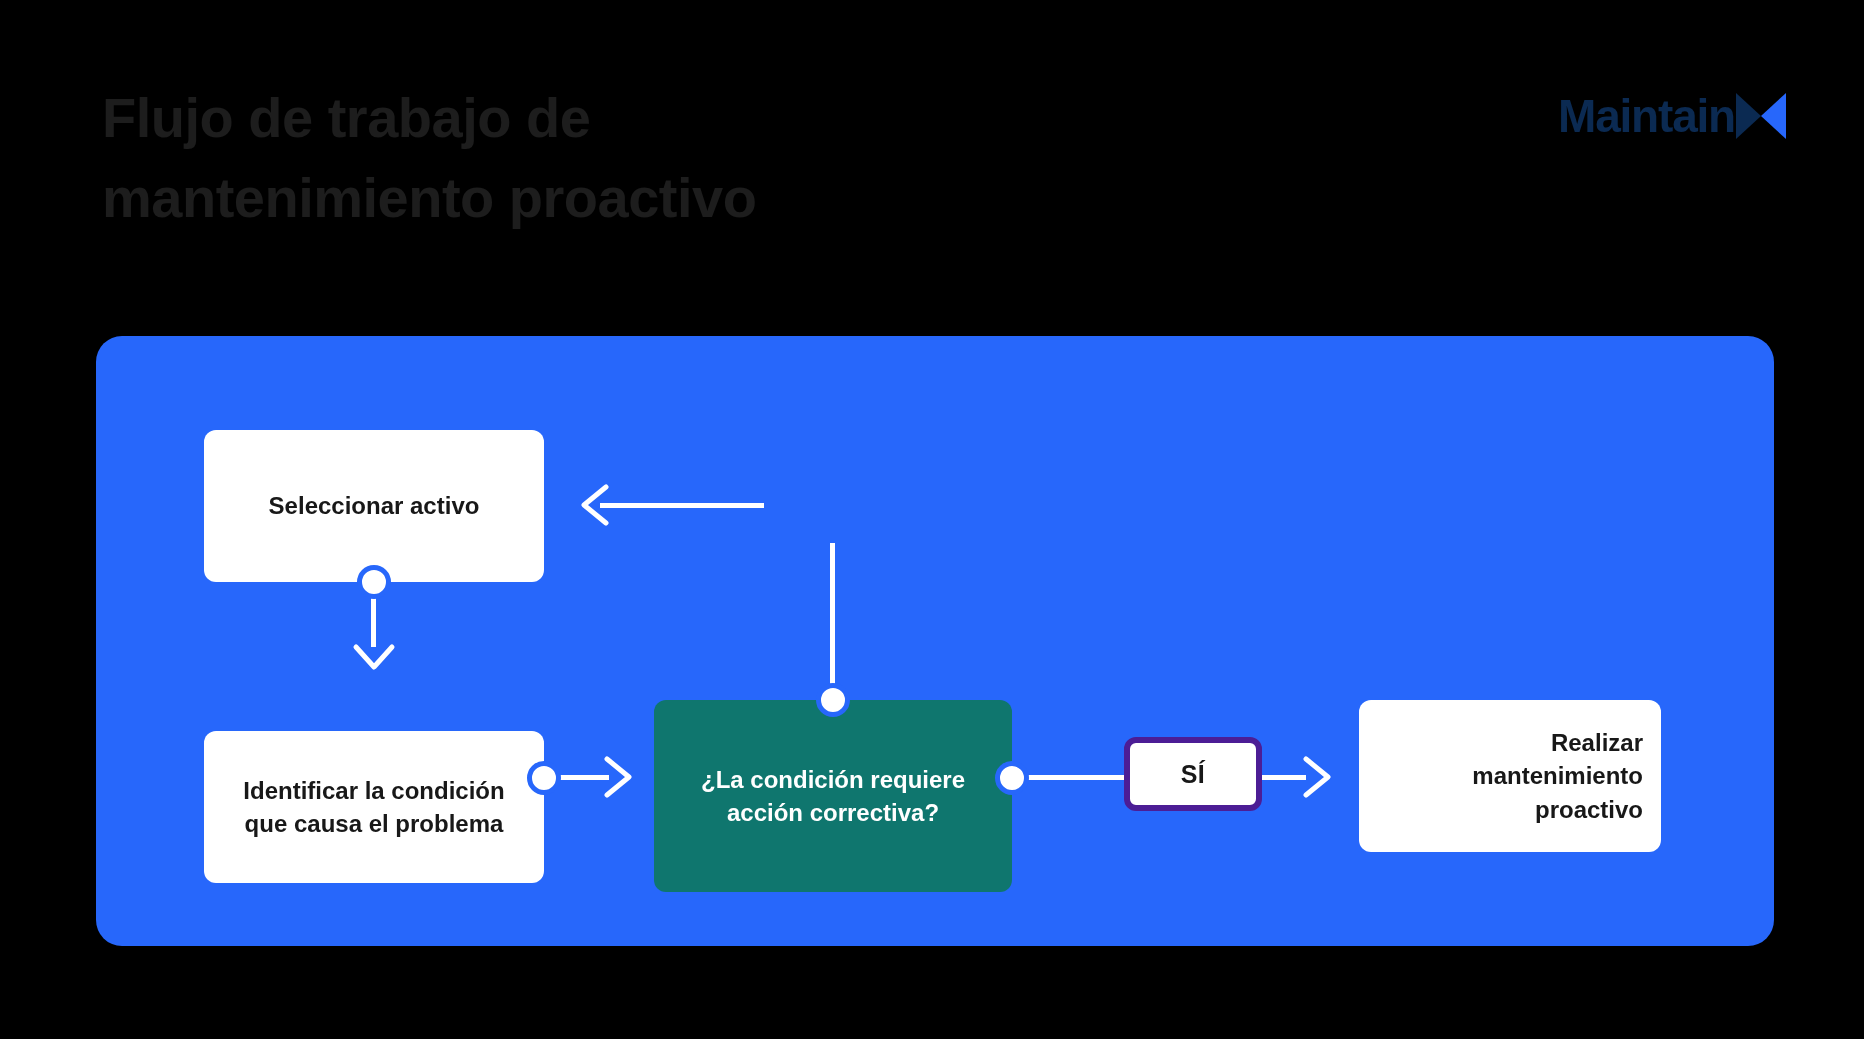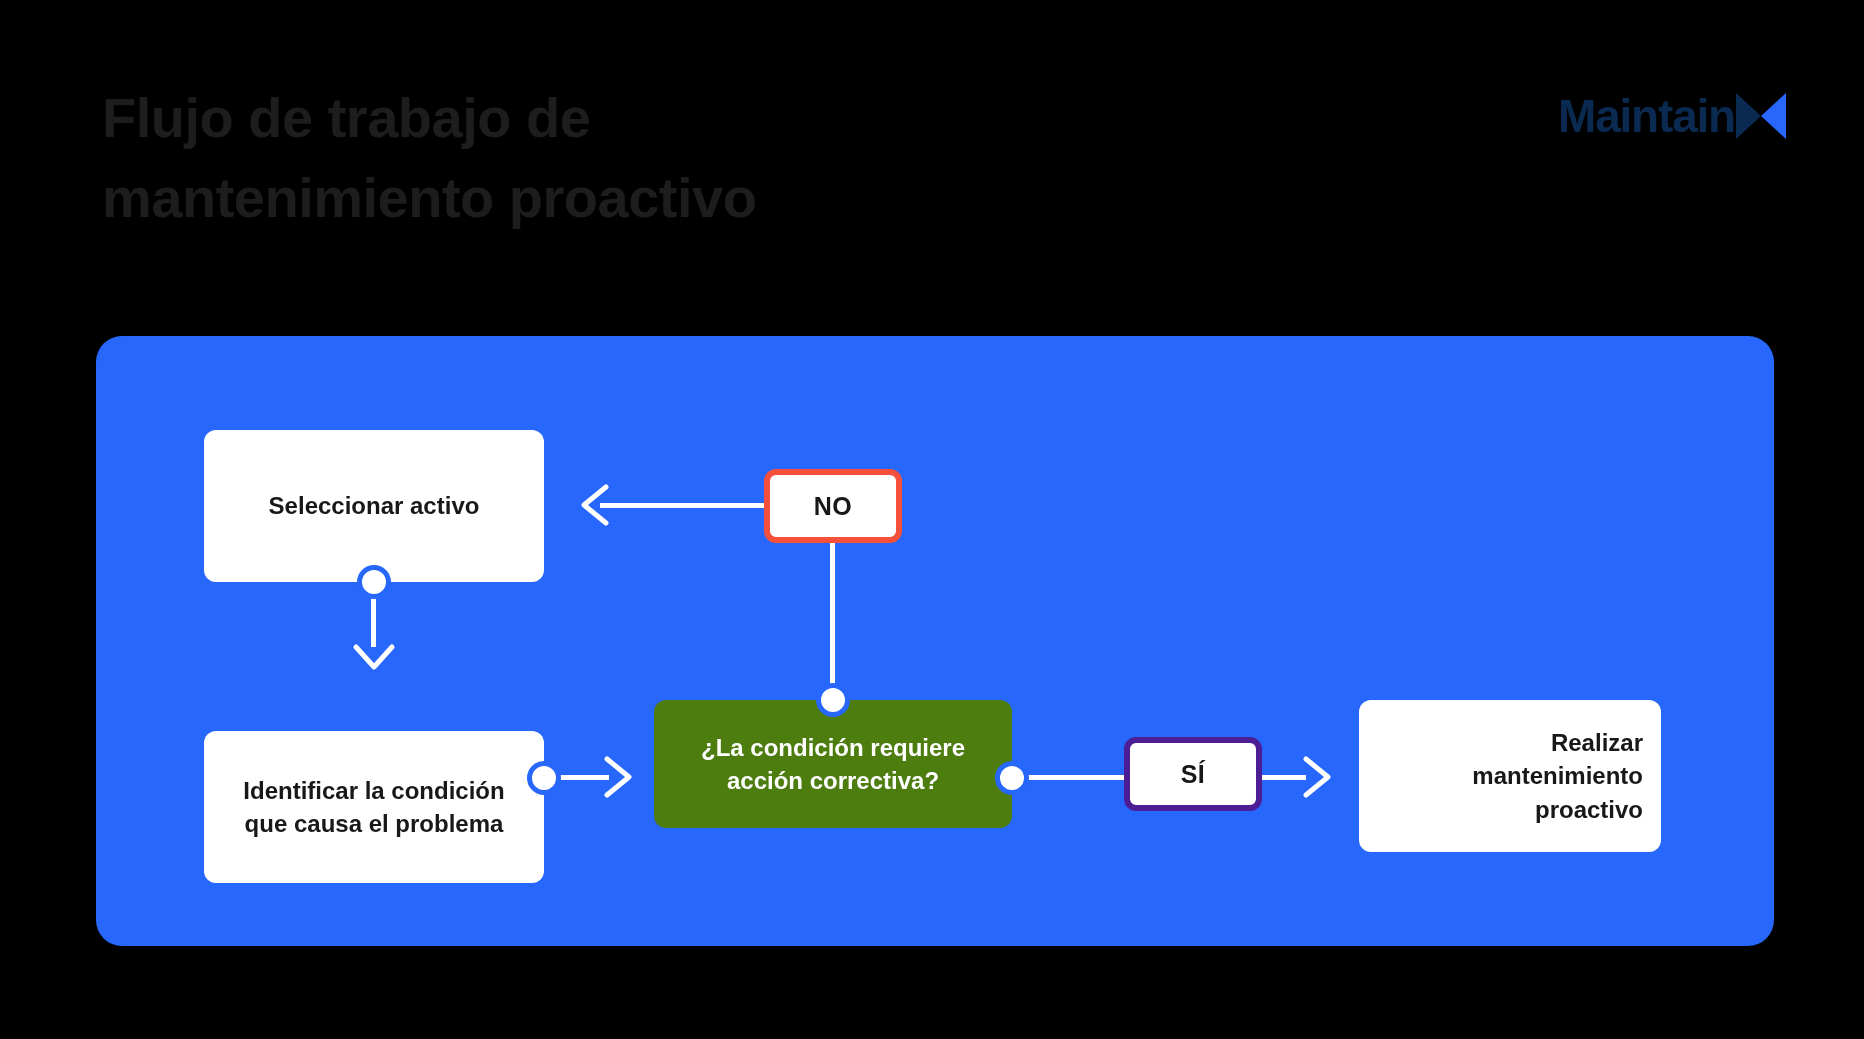--- a/index.html
+++ b/index.html
@@ -95,22 +95,22 @@
     top: 702px;
     width: 340px;
     height: 152px;
     margin-top: 29px;
   }
 
   .node-decision {
     left: 654px;
     top: 700px;
     width: 358px;
-    height: 128px;
-    background: #4d7c0f;
+    height: 192px;
+    background: #0f766e;
     color: #ffffff;
   }
 
   .node-perform {
     left: 1359px;
     top: 700px;
     width: 302px;
     height: 152px;
     text-align: right;
   }
@@ -234,21 +234,20 @@
   </div>
 
   <div class="node node-select-asset">Seleccionar activo</div>
 
   <div class="node node-identify">Identificar la condición que causa el problema</div>
 
   <div class="node node-decision">¿La condición requiere acción correctiva?</div>
 
   <div class="node node-perform">Realizar mantenimiento proactivo</div>
 
-  <div class="chip chip-no">NO</div>
 
   <div class="chip chip-yes">SÍ</div>
 
   <div class="dot dot-select-bottom"></div>
   <div class="dot dot-identify-right"></div>
   <div class="dot dot-decision-top"></div>
   <div class="dot dot-decision-right"></div>
 
 </div>
 

